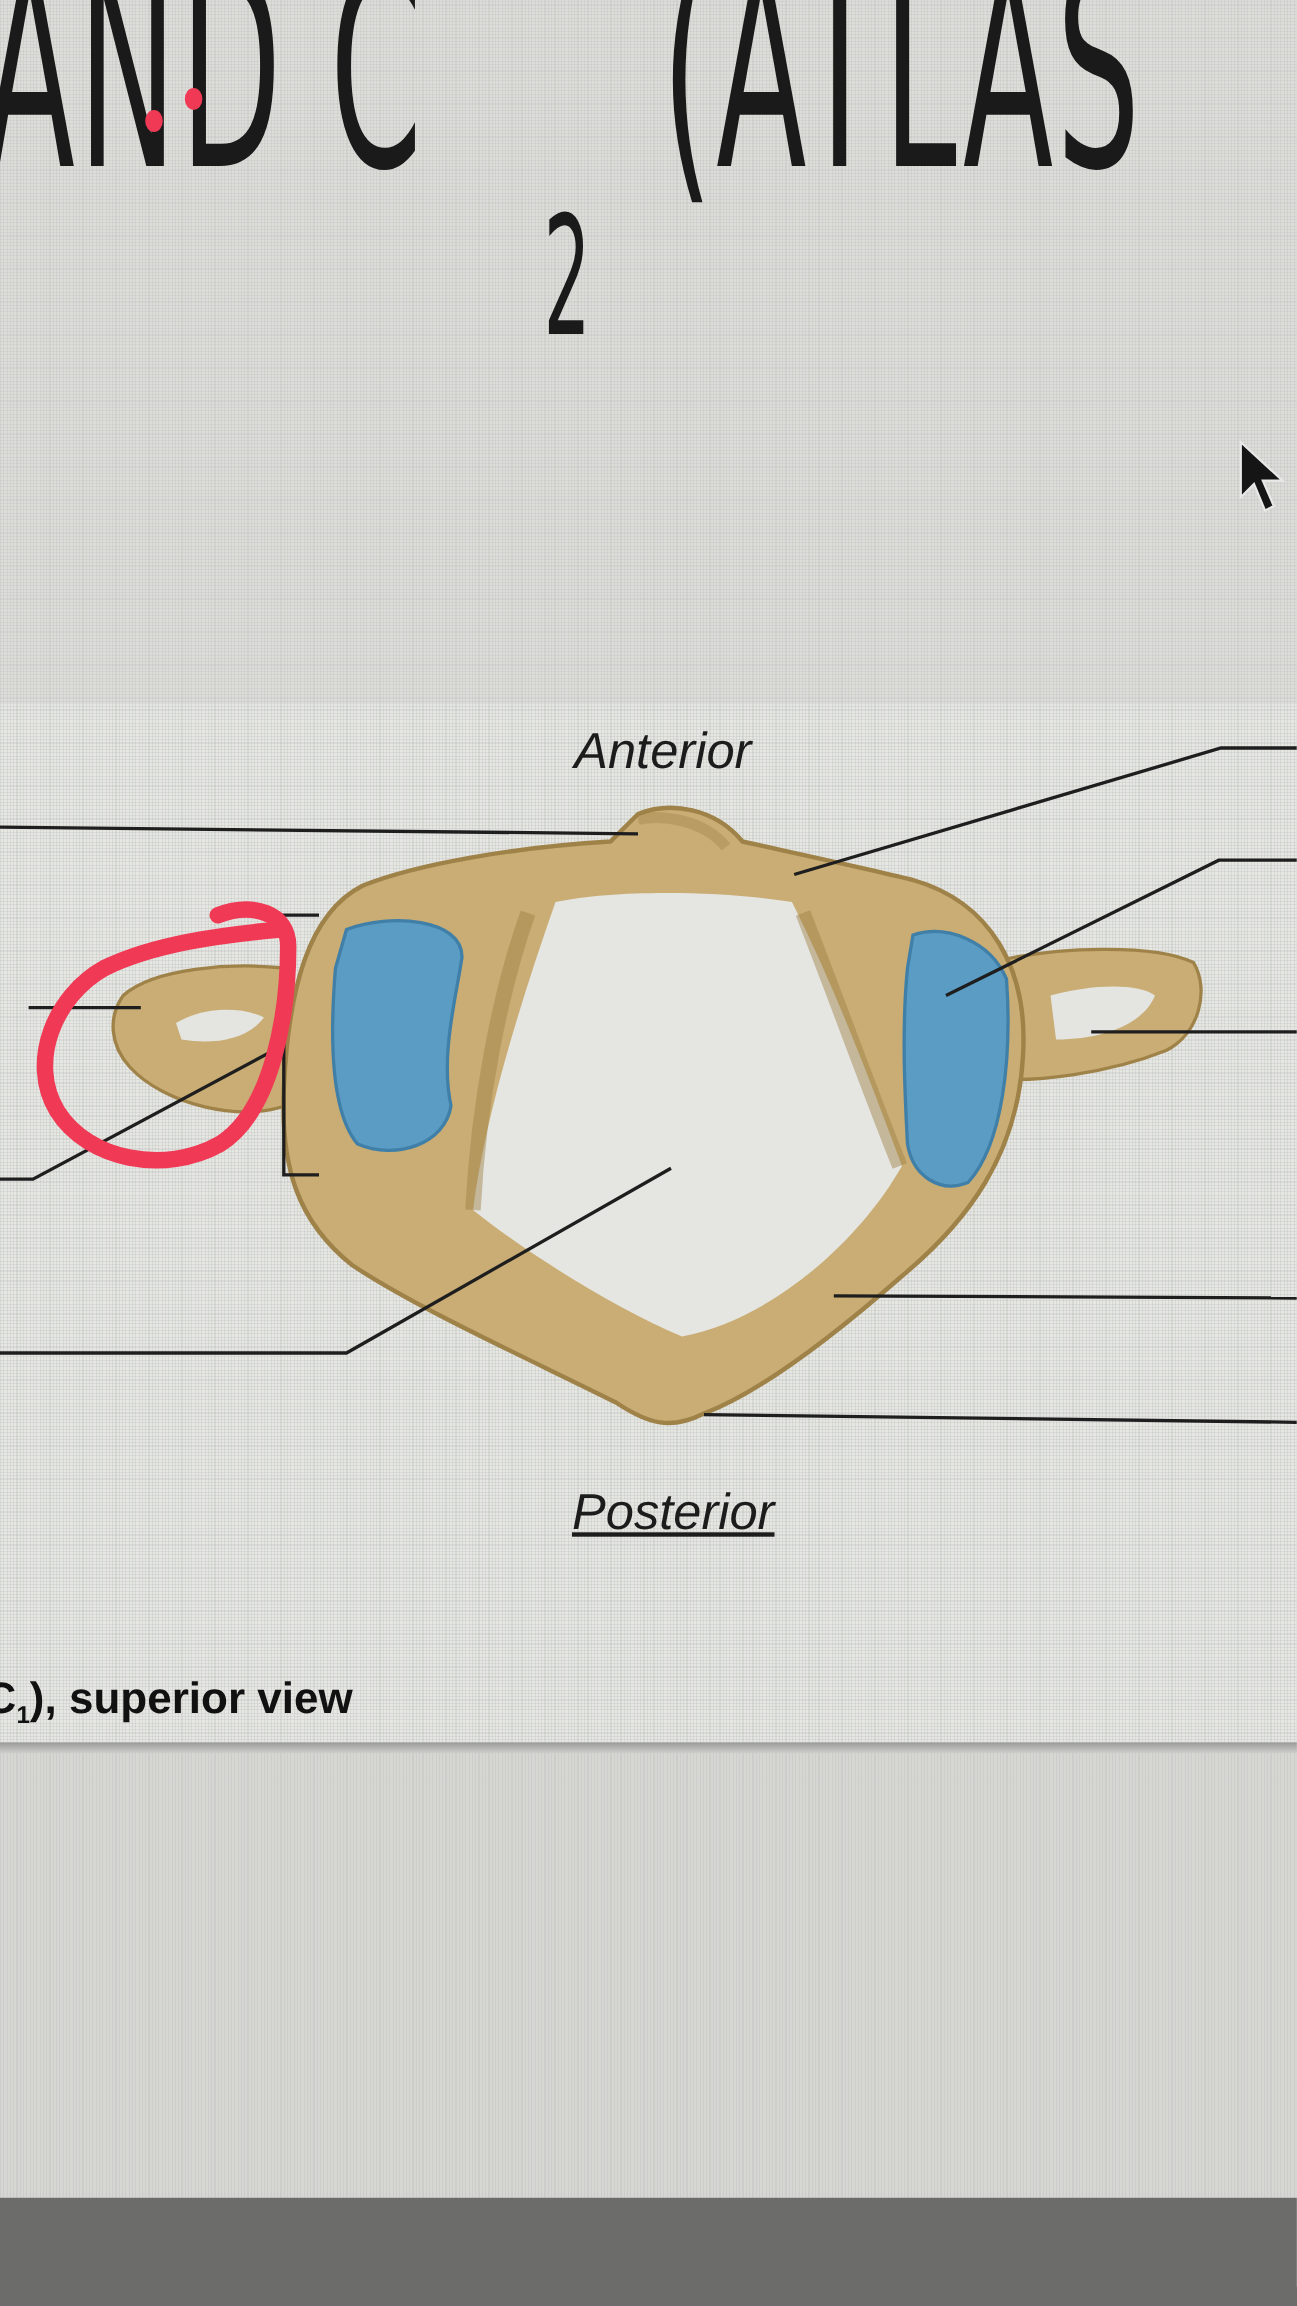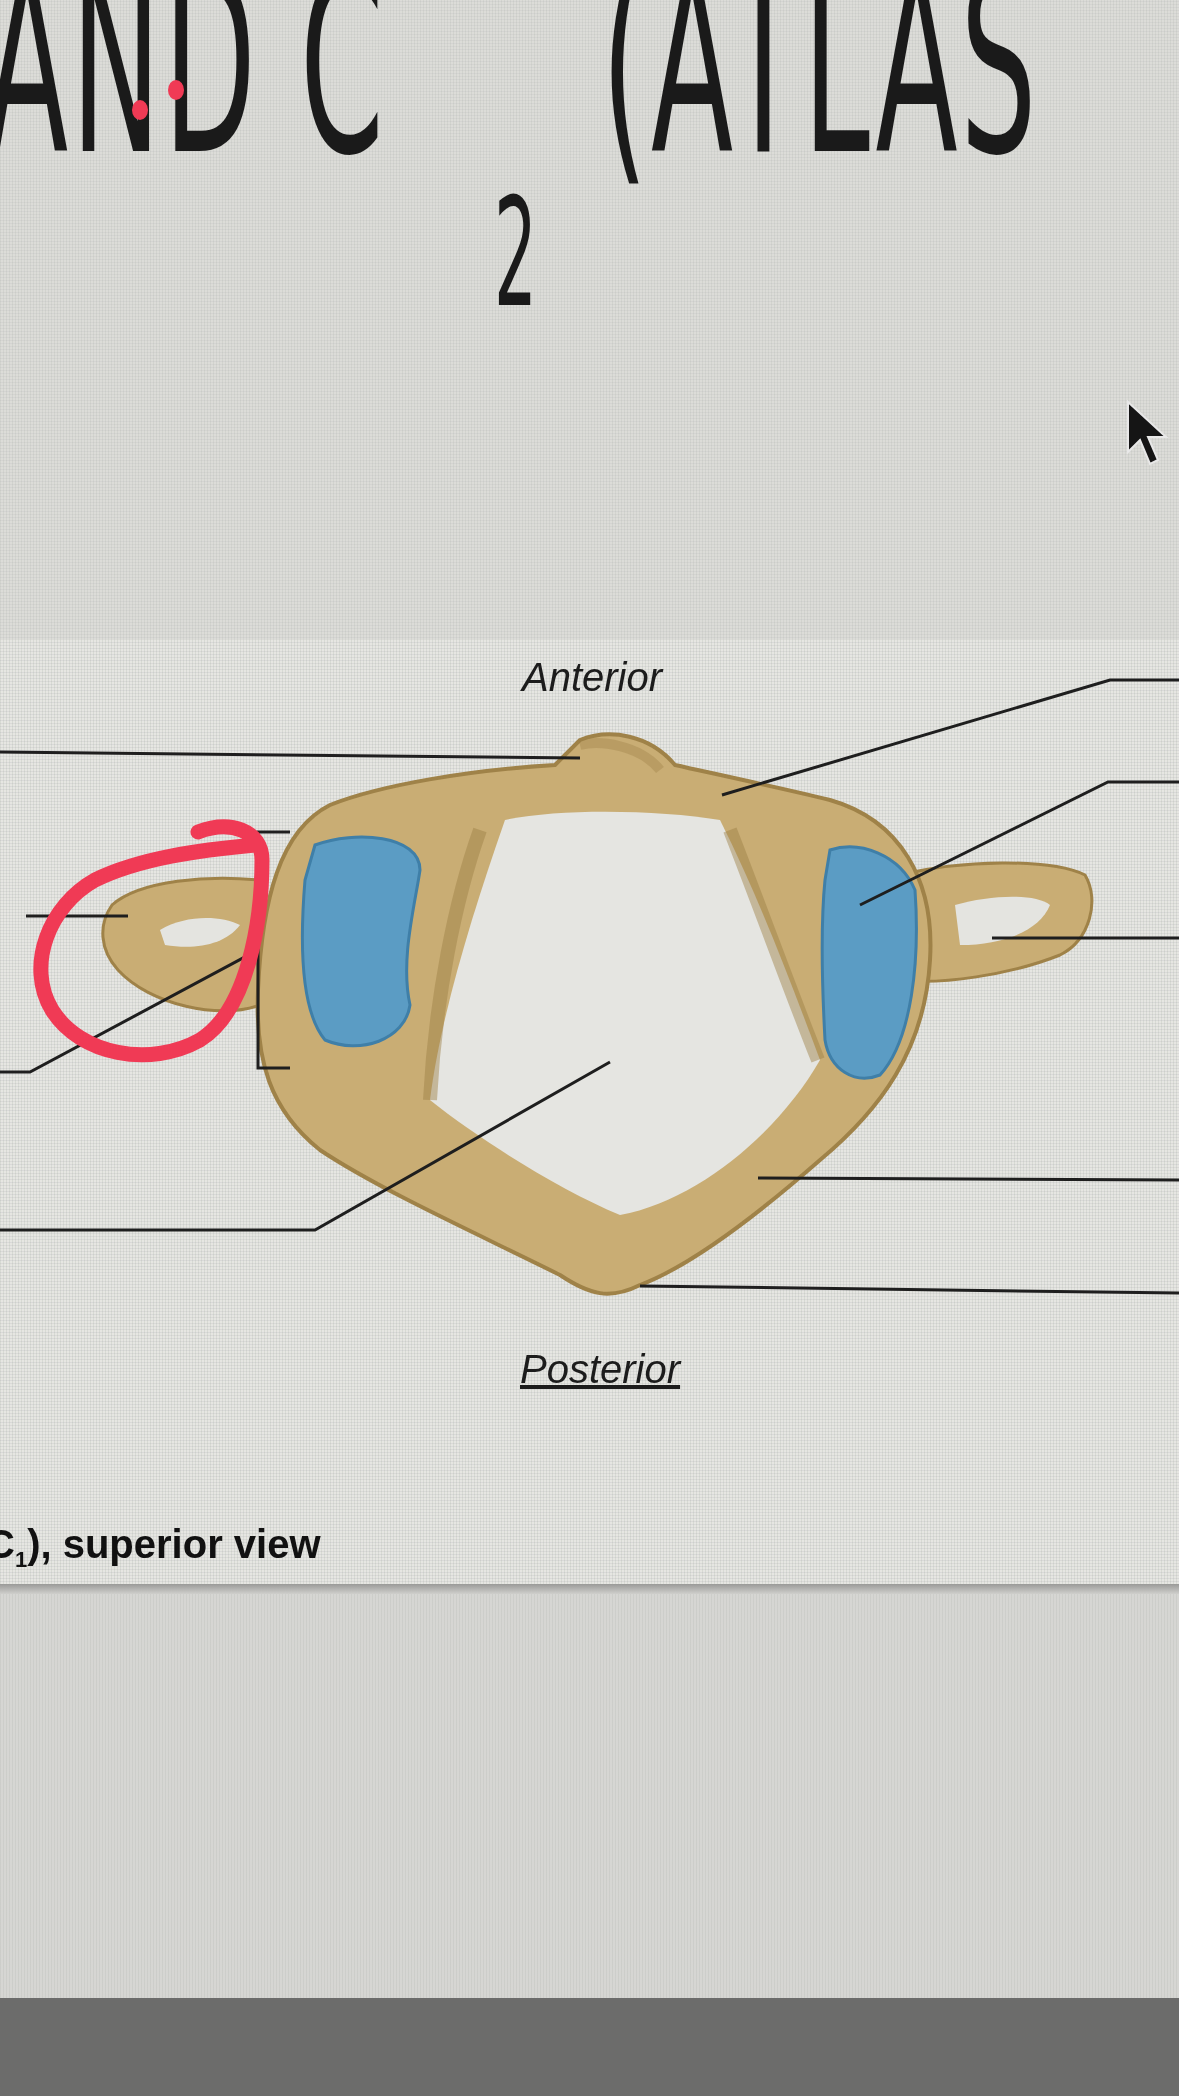--- a/index.html
+++ b/index.html
@@ -40,21 +40,21 @@
     position: absolute; left: 1108px; top: 400px; width: 50px; height: 70px;
   }
   .figure-panel {
     position: absolute; left: 0; top: 640px; width: 1179px; height: 945px;
     background:
       repeating-linear-gradient(90deg, rgba(110,130,110,0.12) 0 1px, transparent 1px 3px),
       repeating-linear-gradient(0deg, rgba(110,110,130,0.10) 0 1px, transparent 1px 3px),
       #e6e6e2;
   }
   .orient-label {
-    position: absolute; font-style: italic; font-size: 40px; color: #1c1c1c;
+    position: absolute; font-style: italic; font-size: 46px; color: #1c1c1c;
     white-space: nowrap;
   }
   .caption {
     position: absolute; left: -14px; top: 1522px; font-weight: bold;
     font-size: 40px; color: #111; white-space: nowrap;
   }
   .caption sub { font-size: 22px; }
   .panel-divider {
     position: absolute; left: 0; top: 1584px; width: 1179px; height: 10px;
     background: linear-gradient(#9a9a98, #cfcfcc);

